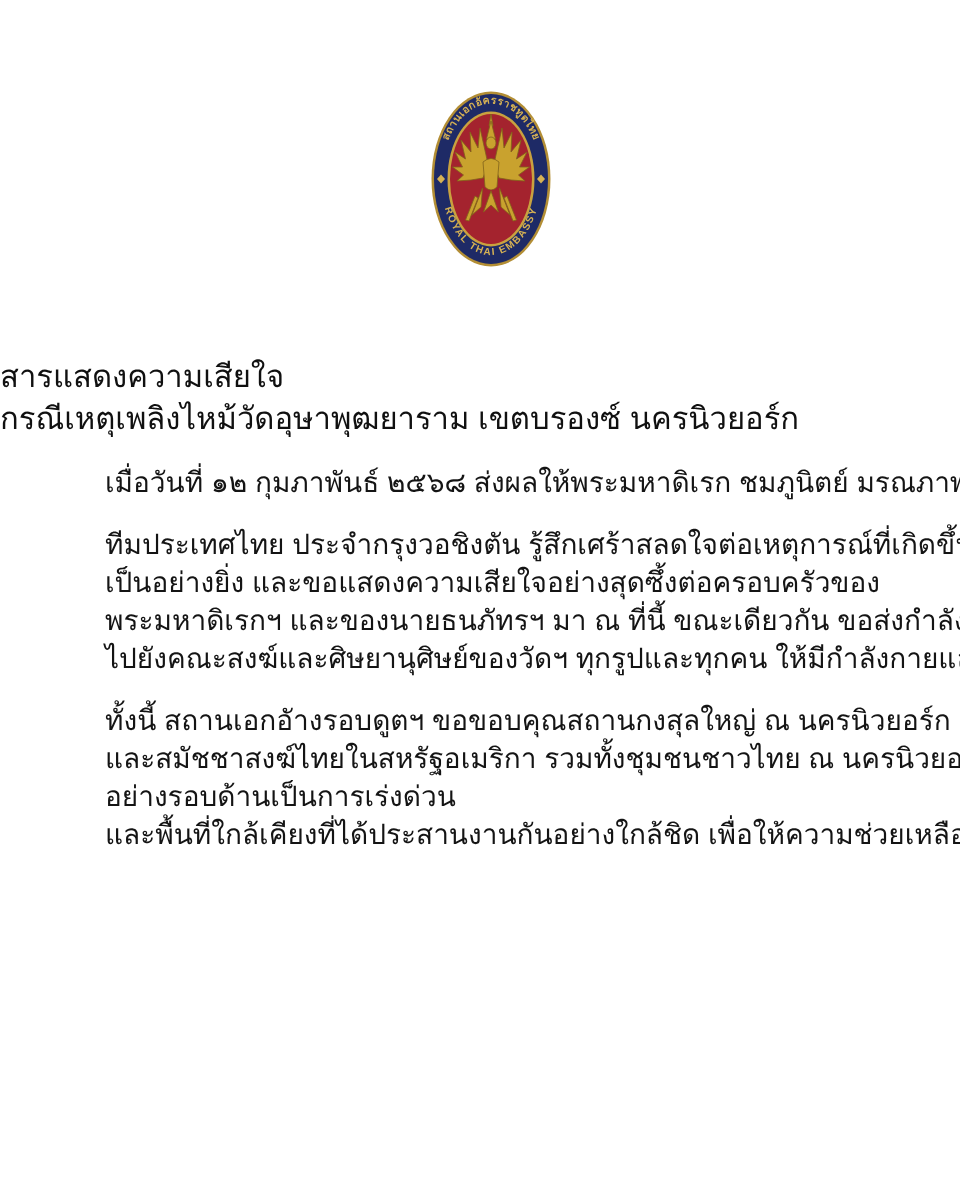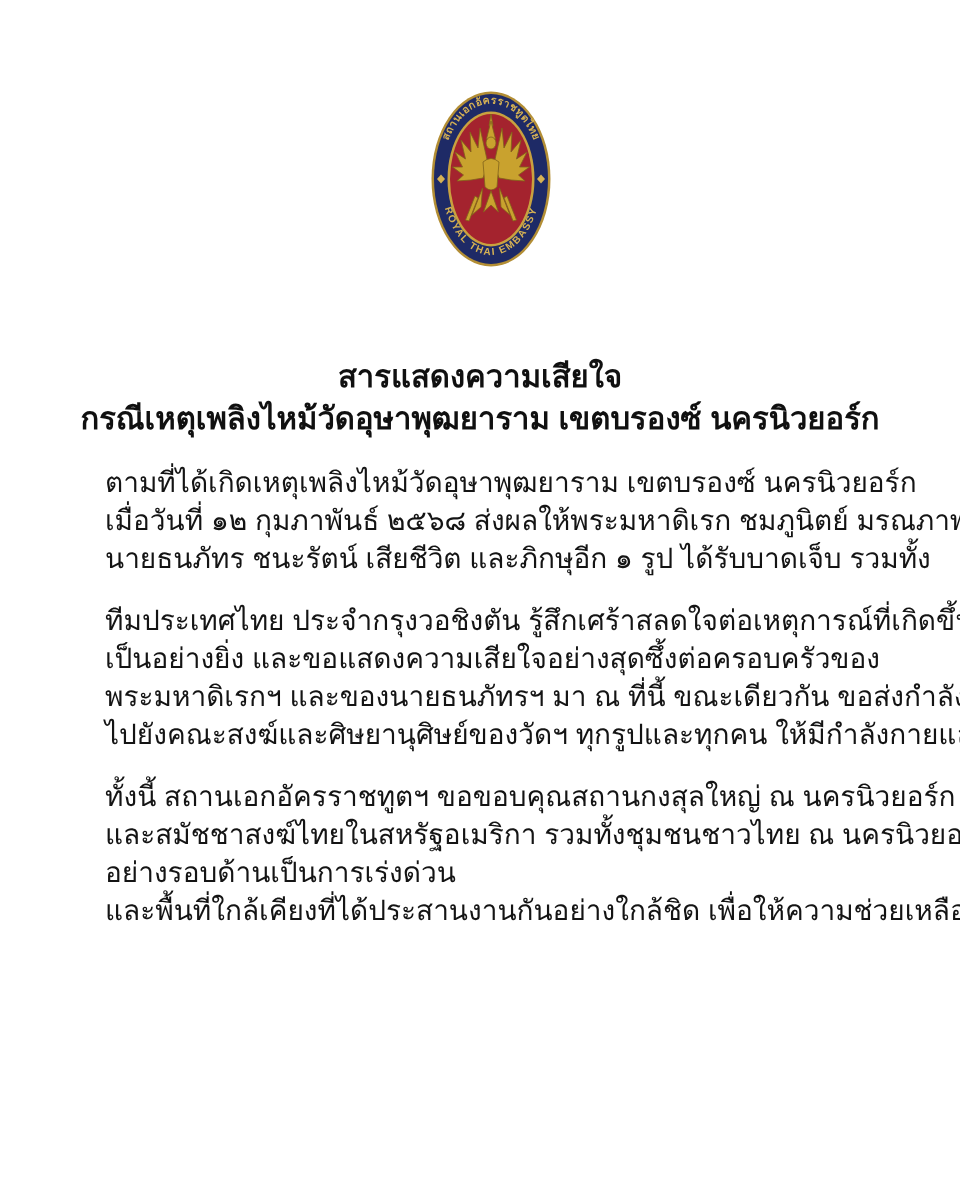--- a/index.html
+++ b/index.html
@@ -27,22 +27,21 @@
     font-family: "Liberation Sans", "DejaVu Sans", sans-serif;
     font-weight: 700;
   }
 
   
   .title-block {
     position: absolute;
     top: 356px;
     left: 0;
     right: 0;
-    text-align: center;
-    font-weight: 700;
+    font-weight: 400;
     font-size: 31px;
     line-height: 42px;
     color: #101010;
   }
 
   
   .content {
     position: absolute;
     top: 464px;
     left: 105px;
@@ -108,33 +107,31 @@
   </div>
 
   <div class="title-block">
     <div class="title-line">สารแสดงความเสียใจ</div>
     <div class="title-line">กรณีเหตุเพลิงไหม้วัดอุษาพุฒยาราม เขตบรองซ์ นครนิวยอร์ก</div>
   </div>
 
   <div class="content">
 
     <div class="paragraph">
-      <div class="line">ตามที่ได้เกิดเหตุเพลิงไหม้วัดอุษาพุฒยาราม เขตบรองซ์ นครนิวยอร์ก</div>
       <div class="line">เมื่อวันที่ ๑๒ กุมภาพันธ์ ๒๕๖๘ ส่งผลให้พระมหาดิเรก ชมภูนิตย์ มรณภาพ</div>
-      <div class="line">นายธนภัทร ชนะรัตน์ เสียชีวิต และภิกษุอีก ๑ รูป ได้รับบาดเจ็บ รวมทั้ง</div>
     </div>
 
     <div class="paragraph">
       <div class="line">ทีมประเทศไทย ประจำกรุงวอชิงตัน รู้สึกเศร้าสลดใจต่อเหตุการณ์ที่เกิดขึ้น</div>
       <div class="line">เป็นอย่างยิ่ง และขอแสดงความเสียใจอย่างสุดซึ้งต่อครอบครัวของ</div>
       <div class="line">พระมหาดิเรกฯ และของนายธนภัทรฯ มา ณ ที่นี้ ขณะเดียวกัน ขอส่งกำลังใจ</div>
       <div class="line">ไปยังคณะสงฆ์และศิษยานุศิษย์ของวัดฯ ทุกรูปและทุกคน ให้มีกำลังกายและ</div>
     </div>
 
     <div class="paragraph">
-      <div class="line">ทั้งนี้ สถานเอกอัครราชทูตฯ ขอขอบคุณสถานกงสุลใหญ่ ณ นครนิวยอร์ก</div>
+      <div class="line">ทั้งนี้ สถานเอกอัางรอบดูตฯ ขอขอบคุณสถานกงสุลใหญ่ ณ นครนิวยอร์ก</div>
       <div class="line">และสมัชชาสงฆ์ไทยในสหรัฐอเมริกา รวมทั้งชุมชนชาวไทย ณ นครนิวยอร์ก</div>
       <div class="line">อย่างรอบด้านเป็นการเร่งด่วน</div>
       <div class="line">และพื้นที่ใกล้เคียงที่ได้ประสานงานกันอย่างใกล้ชิด เพื่อให้ความช่วยเหลือ</div>
     </div>
 
   </div>
 </div>
 
 </body></html>

